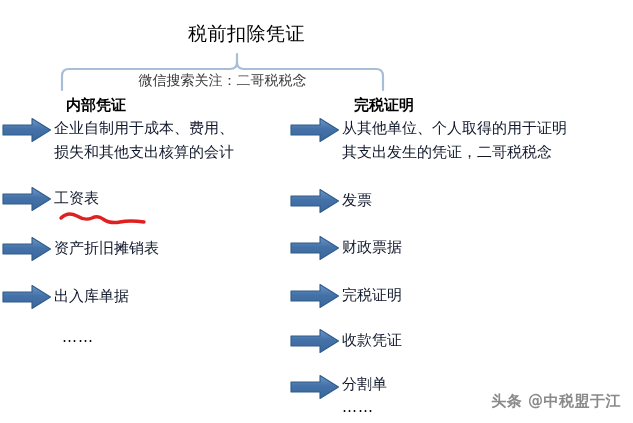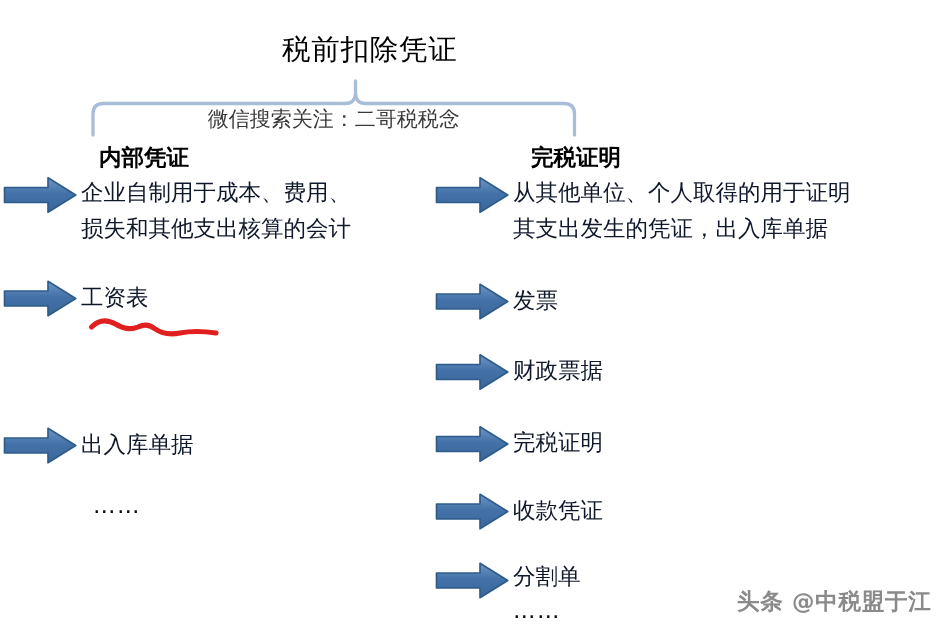--- a/index.html
+++ b/index.html
@@ -174,20 +174,30 @@
       <div class="arrow-cell">
         <svg class="arrow-svg" width="50" height="26" viewBox="0 0 50 26" xmlns="http://www.w3.org/2000/svg">
           <path d="M 1 8 L 30 8 L 30 1.5 L 48.5 13 L 30 24.5 L 30 18 L 1 18 Z" fill="url(#agL1)" stroke="#2E5C8A" stroke-width="1.1" stroke-linejoin="round"></path>
         </svg>
       </div>
       <div class="row-block" style="padding-top:2px;">
         <div class="row-text">工资表</div>
       </div>
     </div>
 
+    <div class="row" style="left:2px; top:234px; width:290px;">
+      <div class="arrow-cell">
+        <svg class="arrow-svg" width="50" height="26" viewBox="0 0 50 26" xmlns="http://www.w3.org/2000/svg">
+          <path d="M 1 8 L 30 8 L 30 1.5 L 48.5 13 L 30 24.5 L 30 18 L 1 18 Z" fill="url(#agL1)" stroke="#2E5C8A" stroke-width="1.1" stroke-linejoin="round"></path>
+        </svg>
+      </div>
+      <div class="row-block" style="padding-top:2px;">
+        <div class="row-text">资产折旧摊销表</div>
+      </div>
+    </div>
 
     <div class="row" style="left:2px; top:282px; width:290px;">
       <div class="arrow-cell">
         <svg class="arrow-svg" width="50" height="26" viewBox="0 0 50 26" xmlns="http://www.w3.org/2000/svg">
           <path d="M 1 8 L 30 8 L 30 1.5 L 48.5 13 L 30 24.5 L 30 18 L 1 18 Z" fill="url(#agL1)" stroke="#2E5C8A" stroke-width="1.1" stroke-linejoin="round"></path>
         </svg>
       </div>
       <div class="row-block" style="padding-top:2px;">
         <div class="row-text">出入库单据</div>
       </div>
@@ -213,21 +223,21 @@
               <stop offset="45%" stop-color="#4472A8"></stop>
               <stop offset="100%" stop-color="#3A669B"></stop>
             </linearGradient>
           </defs>
           <path d="M 1 8 L 30 8 L 30 1.5 L 48.5 13 L 30 24.5 L 30 18 L 1 18 Z" fill="url(#agR1)" stroke="#2E5C8A" stroke-width="1.1" stroke-linejoin="round"></path>
         </svg>
       </div>
       <div class="row-block">
         <div class="row-heading">完税证明</div>
         <div class="row-text">从其他单位、个人取得的用于证明
-其支出发生的凭证，出入库单据</div>
+其支出发生的凭证，二哥税税念</div>
       </div>
     </div>
 
     <div class="row" style="left:2px; top:186px; width:340px;">
       <div class="arrow-cell">
         <svg class="arrow-svg" width="50" height="26" viewBox="0 0 50 26" xmlns="http://www.w3.org/2000/svg">
           <path d="M 1 8 L 30 8 L 30 1.5 L 48.5 13 L 30 24.5 L 30 18 L 1 18 Z" fill="url(#agR1)" stroke="#2E5C8A" stroke-width="1.1" stroke-linejoin="round"></path>
         </svg>
       </div>
       <div class="row-block" style="padding-top:2px;">

